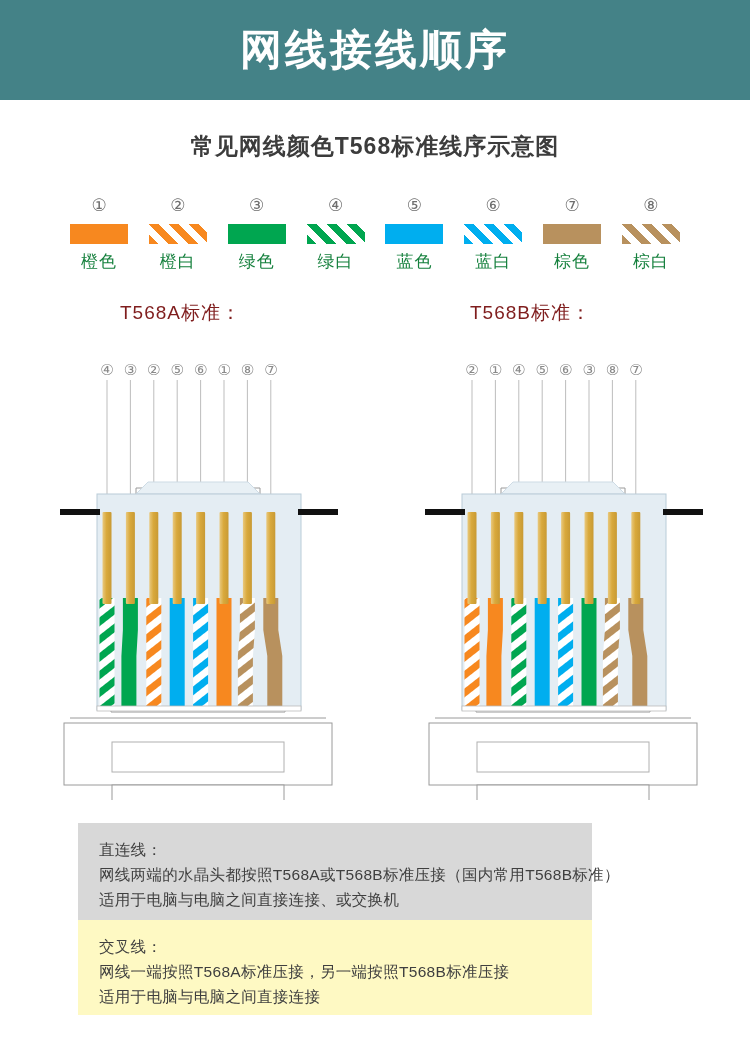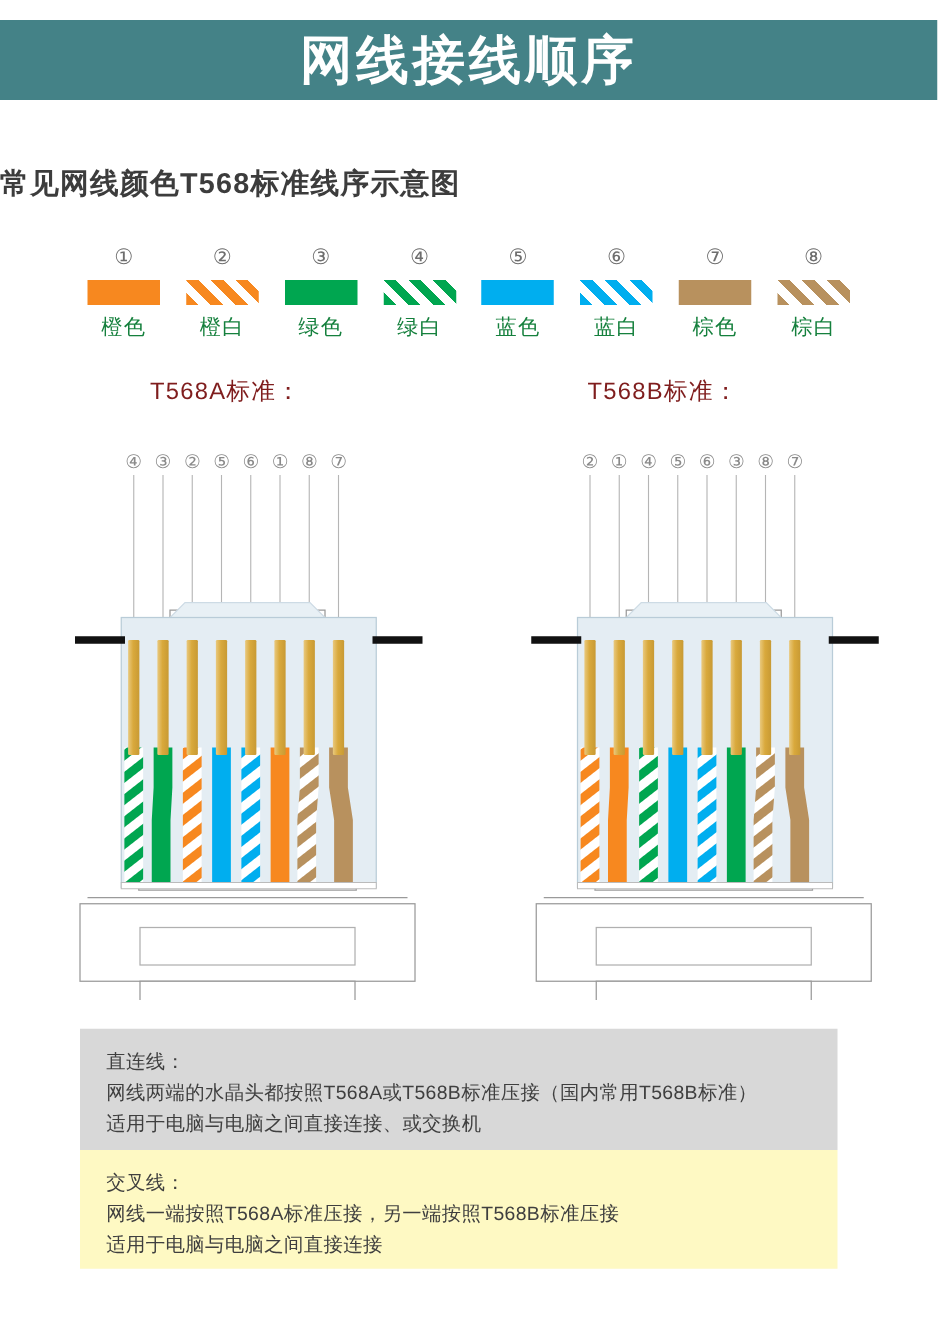--- a/index.html
+++ b/index.html
@@ -8,36 +8,37 @@
     margin: 0; padding: 0;
     width: 750px; height: 1062px;
     background: #ffffff;
     font-family: "Liberation Sans", "DejaVu Sans", sans-serif;
     overflow: hidden;
   }
   .page { position: relative; width: 750px; height: 1062px; background: #fff; }
 
   
   .banner {
-    position: absolute; left: 0; top: 0; width: 750px; height: 64px;
+    position: absolute; left: 0; top: 0; width: 750px; height: 100px;
     background: #448287;
-    display: flex; align-items: center; justify-content: center; margin-top: 16px;
+    display: flex; align-items: center; justify-content: center;
   }
   .banner-title {
     color: #ffffff;
     font-size: 42px;
     font-weight: bold;
     letter-spacing: 3px;
     line-height: 1;
     white-space: nowrap;
   }
 
   
   .subtitle {
     position: absolute; left: 0; top: 131px; width: 750px;
+    text-align: center;
     font-size: 23px;
     font-weight: bold;
     color: #3c3c3c;
     letter-spacing: 1px;
     white-space: nowrap;
   }
 
   
   .legend {
     position: absolute; left: 63px; top: 196px; width: 624px; height: 82px;
@@ -83,21 +84,21 @@
     font-size: 15px; color: #8a8a8a; line-height: 20px;
   }
 
   .leaders { position: absolute; left: 0; top: 20px; width: 300px; height: 120px; }
 
   .connector { position: absolute; left: 0; top: 120px; width: 300px; height: 320px; }
   .connector svg { display: block; }
 
   
   .info {
-    position: absolute; left: 64px; width: 606px;
+    position: absolute; left: 78px; width: 514px;
     padding: 14px 0 14px 21px;
   }
   .info.one { top: 823px; height: 97px; background: #d8d8d8; }
   .info.two { top: 920px; height: 95px; background: #fef9c3; }
   .info-line {
     font-size: 15.5px; color: #3f3f3f; line-height: 25px;
     letter-spacing: 0.3px; white-space: nowrap;
   }
   .info-line.head { font-weight: normal; }
 </style>

